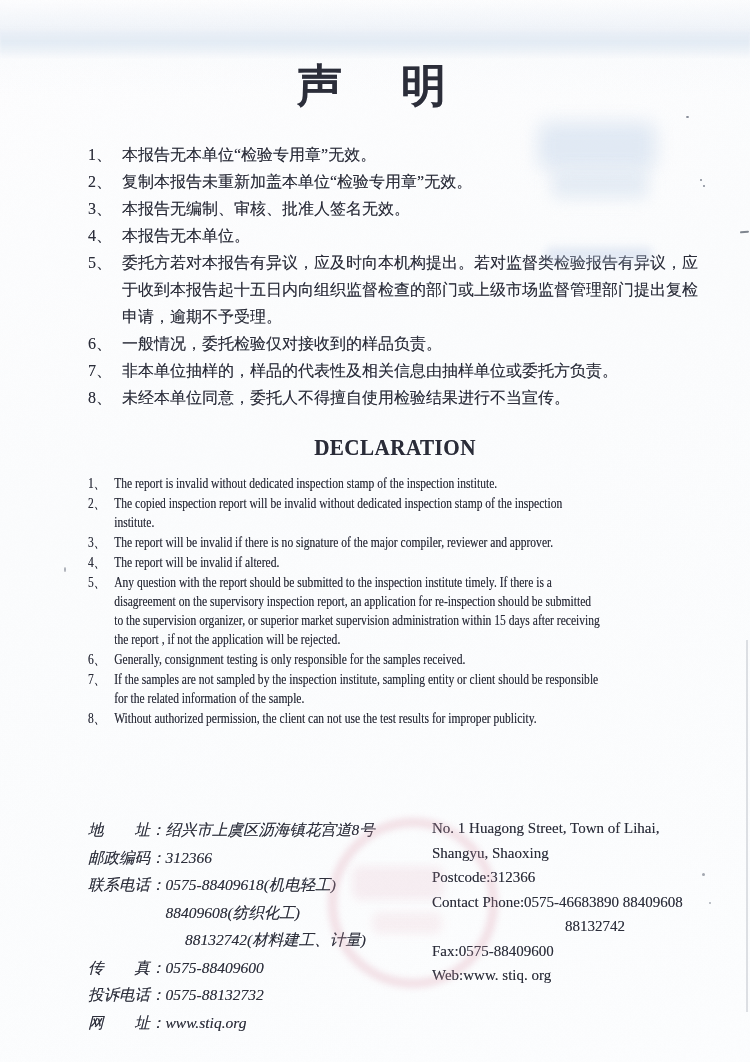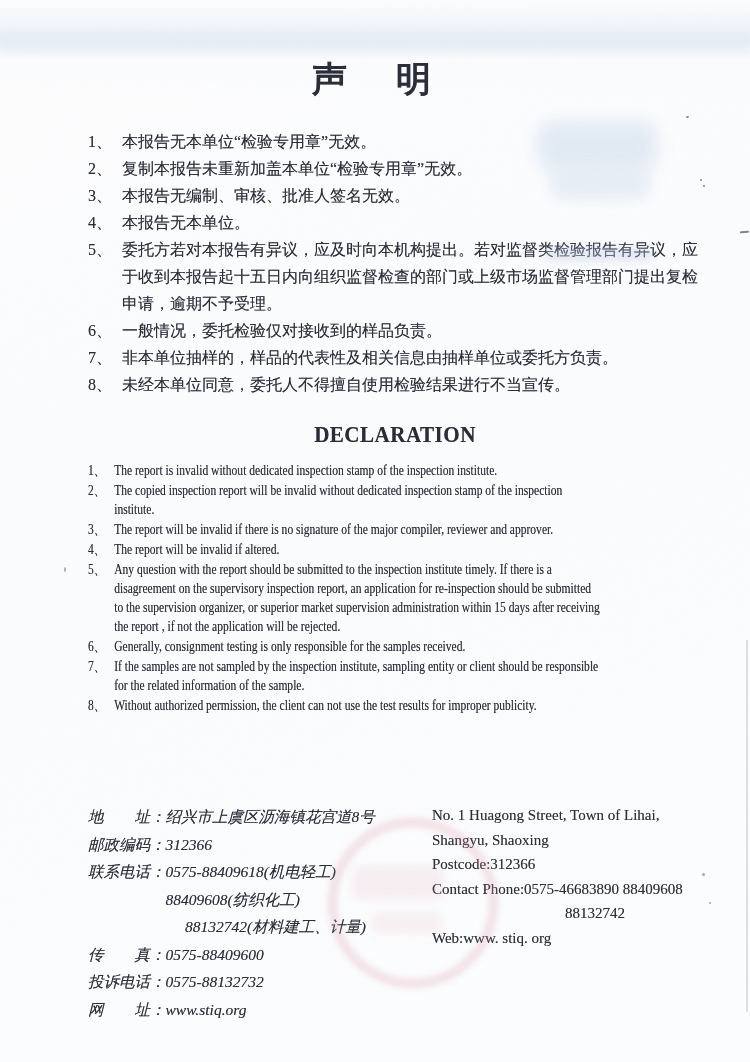--- a/index.html
+++ b/index.html
@@ -38,21 +38,21 @@
   .sp3{left:703px;top:185px;width:2px;height:2px;}
   .sp4{left:64px;top:567px;width:2px;height:5px;opacity:.5;}
   .sp5{left:702px;top:873px;width:3px;height:3px;opacity:.55;}
   .sp6{left:709px;top:902px;width:2px;height:2px;opacity:.5;}
   .dash{position:absolute;left:740px;top:231px;width:9px;height:2px;background:#4a5260;
     opacity:.7;transform:rotate(-6deg);border-radius:1px;}
   .edge-streak{position:absolute;left:746px;top:640px;width:2px;height:372px;
     background:rgba(148,156,170,0.30);}
 
   .page-title{margin:56px 70px 0;text-align:center;
-    font-size:35px;font-weight:700;letter-spacing:7px;}
+    font-size:45px;font-weight:700;letter-spacing:7px;}
 
   .zh-list{margin:25px 46px 0 88px;padding:0;list-style:none;
     font-size:16px;line-height:27px;}
   .zh-list li{display:flex;}
   .zh-list .num{flex:0 0 34px;}
   .zh-list .txt{white-space:pre-wrap;max-width:586px;}
 
   .en-heading{margin:23px 48px 0 88px;text-align:center;
     font-size:24px;font-weight:700;letter-spacing:.5px;
     transform:scaleX(0.88);}
@@ -211,17 +211,18 @@
           <span class="lbl">网　　址：</span>
           <span class="val">www.stiq.org</span>
         </div>
     </div>
     <div class="f-en">
       <div class="line">No. 1 Huagong Street, Town of Lihai,</div>
       <div class="line">Shangyu, Shaoxing</div>
       <div class="line">Postcode:312366</div>
       <div class="line">Contact Phone:0575-46683890 88409608</div>
       <div class="line cont">88132742</div>
+      <div class="line">Fax:0575-88409600</div>
       <div class="line">Web:www. stiq. org</div>
     </div>
   </div>
 
 </div>
 
 </body></html>

